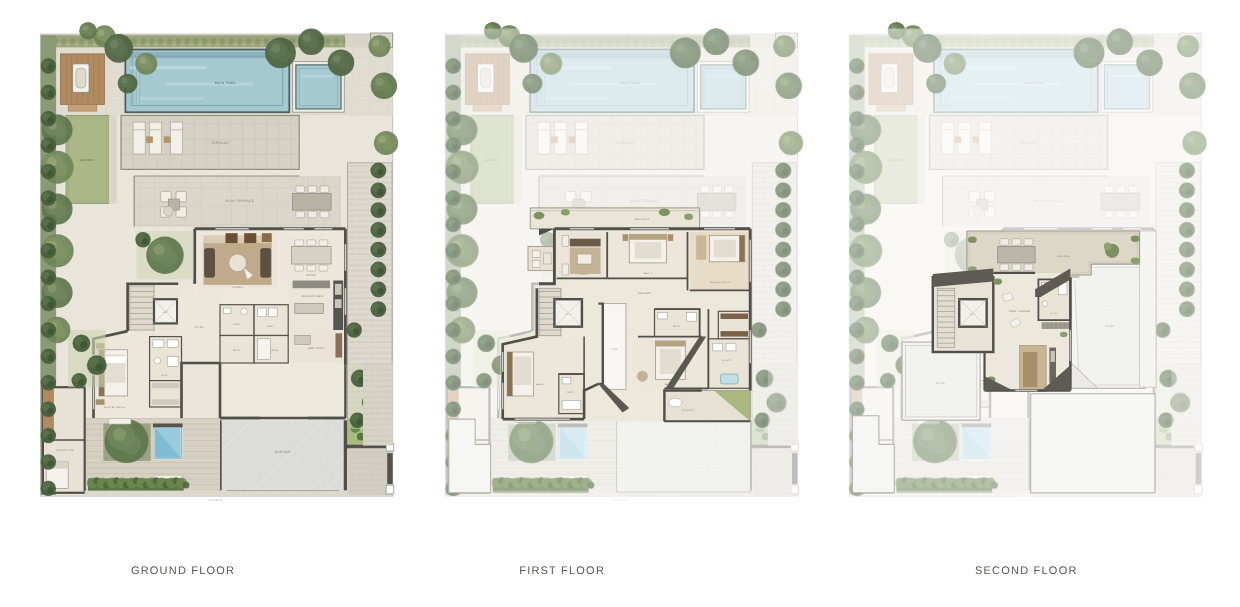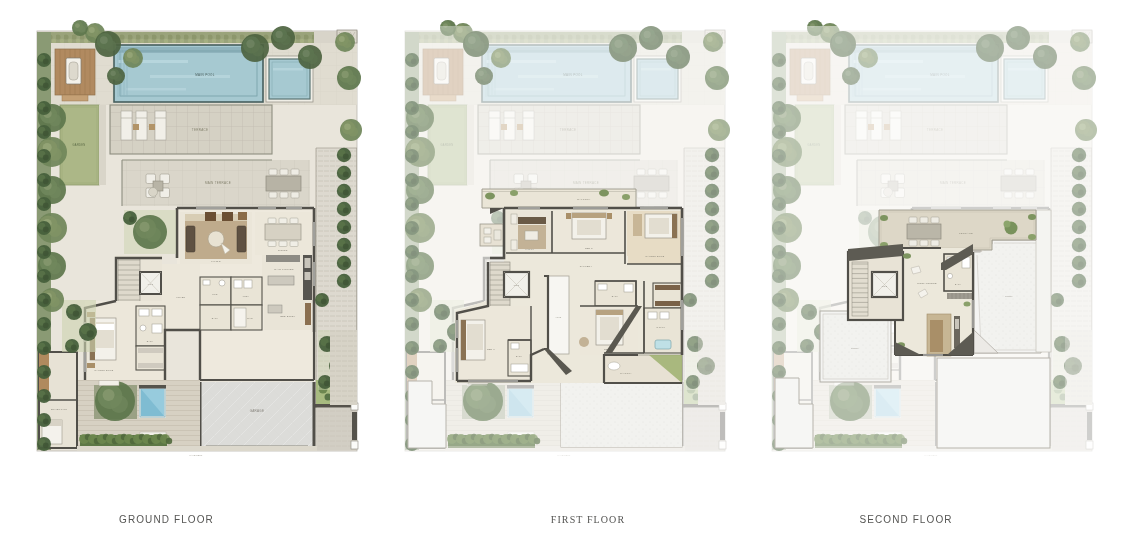--- a/index.html
+++ b/index.html
@@ -3196,15 +3196,15 @@
       </g>
 <g stroke="#55534c" stroke-width="0.5">
         <path d="M188 354.4 H208 M188 355.6 H208"></path>
         <path d="M237.4 300 V328 M238.6 300 V328"></path>
       </g>
 </g>
 </svg>
 
 <div class="lbl" style="left:119px;width:172px;">GROUND FLOOR</div>
 
-<div class="lbl" style="left:502px;width:172px;text-align:center;font-family:Liberation Serif, serif;">FIRST FLOOR</div>
-
-<div class="lbl" style="left:820px;width:172px;text-align:center;">SECOND FLOOR</div>
+<div class="lbl" style="left:472px;width:172px;text-align:left;">FIRST FLOOR</div>
+
+<div class="lbl" style="left:847px;width:172px;text-align:center;">SECOND FLOOR</div>
 
 </body></html>

